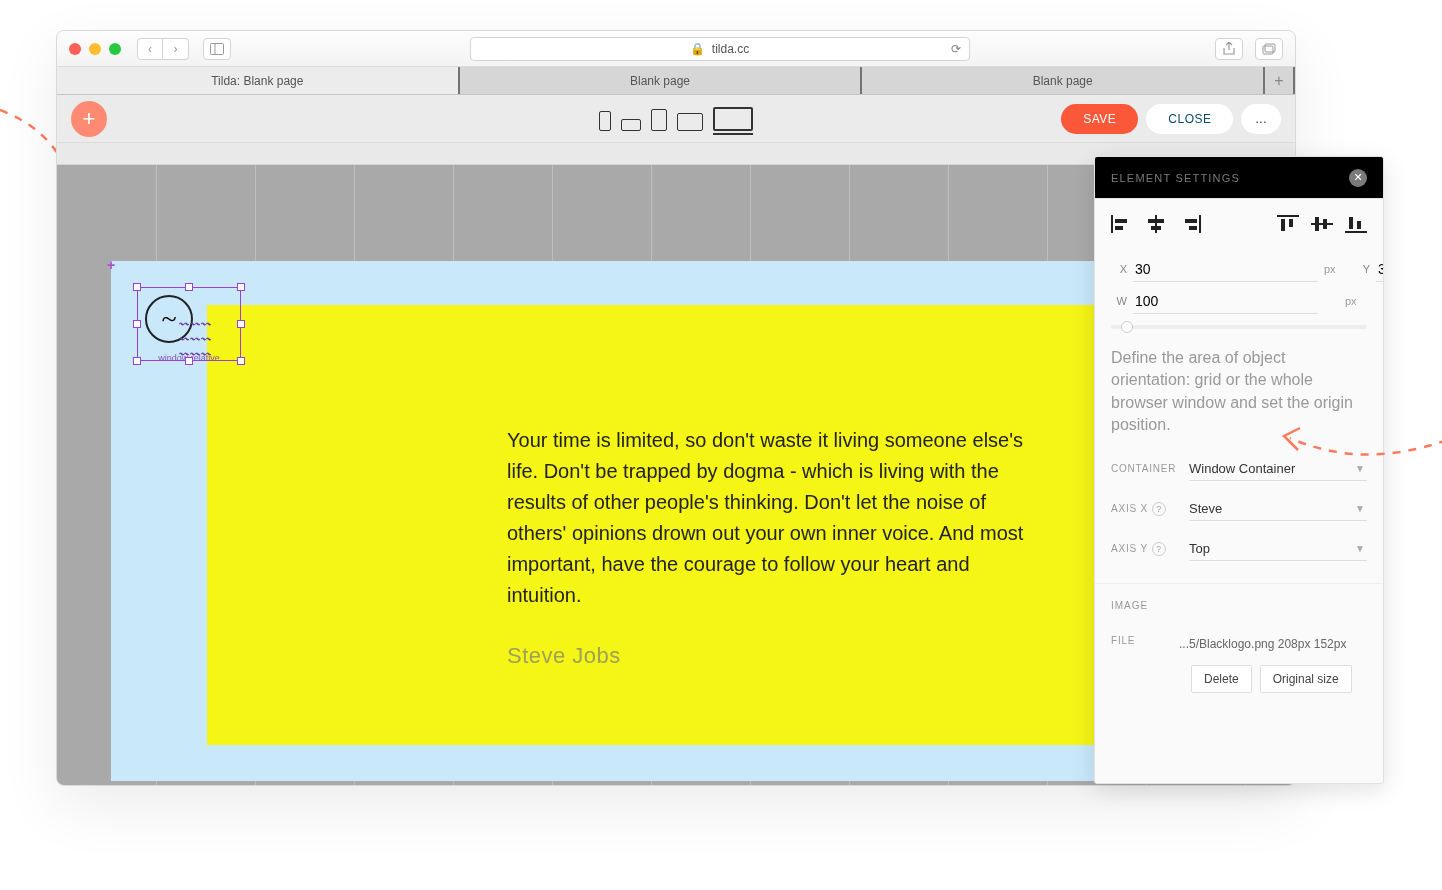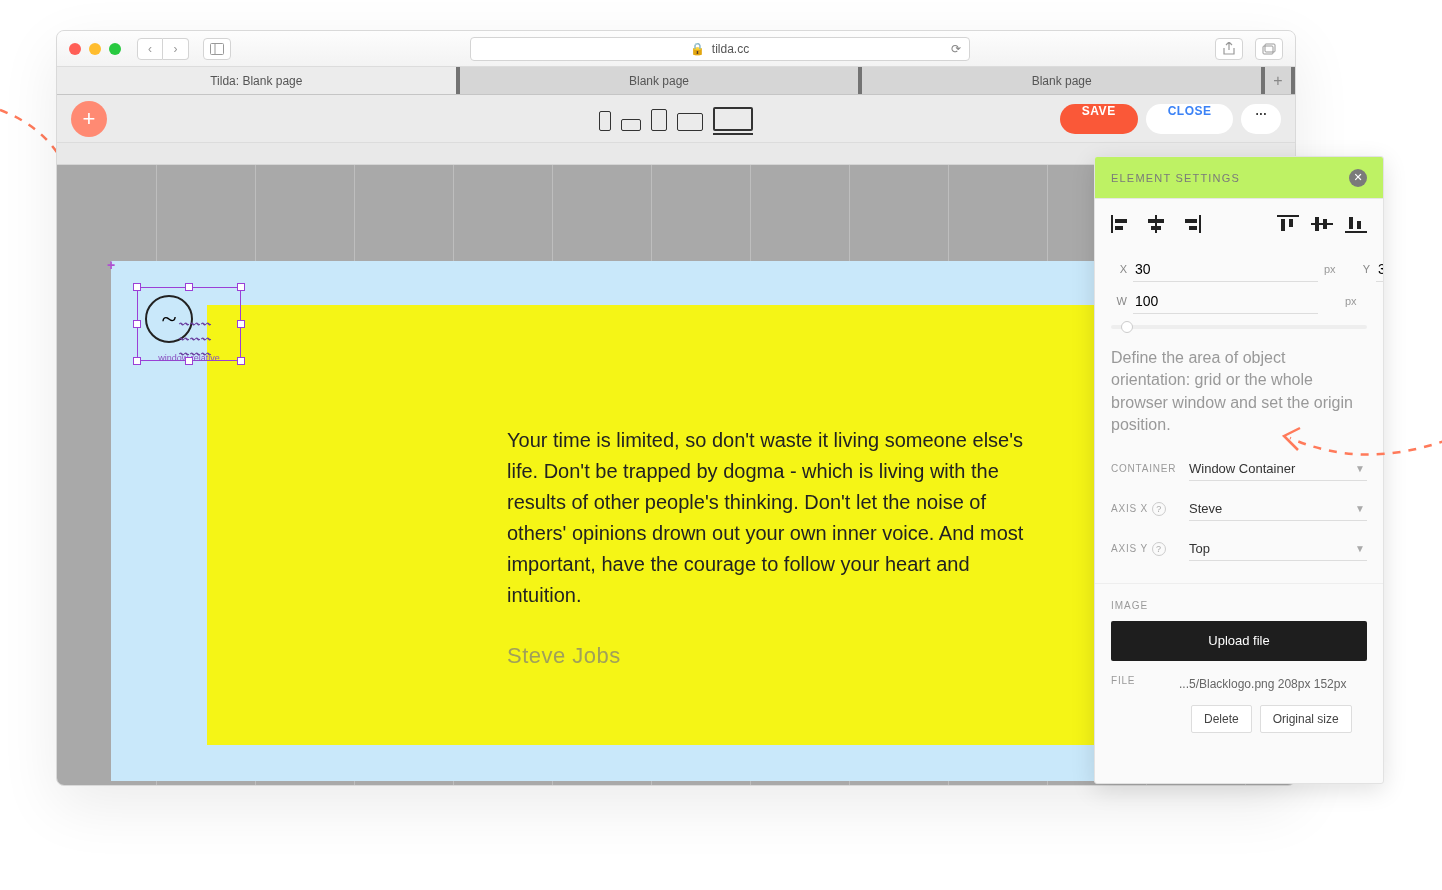--- a/index.html
+++ b/index.html
@@ -13,39 +13,39 @@
 .navbtns { display:flex; margin-left:8px; }
 .navbtn { width:26px; height:22px; background:#fff; border:1px solid #d4d4d4; display:flex; align-items:center; justify-content:center; color:#999; font-size:12px; }
 .navbtn:first-child { border-radius:4px 0 0 4px; }
 .navbtn:last-child { border-radius:0 4px 4px 0; border-left:none; }
 .sidebtn { width:28px; height:22px; background:#fff; border:1px solid #d4d4d4; border-radius:4px; margin-left:6px; display:flex; align-items:center; justify-content:center; }
 .urlbar { flex:1; max-width:500px; height:24px; background:#fff; border:1px solid #d4d4d4; border-radius:4px; margin:0 auto; display:flex; align-items:center; justify-content:center; gap:6px; font-size:12px; color:#555; position:relative; }
 .urlbar .reload { position:absolute; right:8px; color:#888; }
 .rightbtns { display:flex; gap:6px; }
 
 .tabbar { height:28px; background:#d6d6d6; display:flex; align-items:stretch; border-bottom:1px solid #c5c5c5; }
-.tab { flex:1; display:flex; align-items:center; justify-content:center; font-size:12px; color:#555; border-right:4px solid #737373; background:#d6d6d6; }
+.tab { flex:1; display:flex; align-items:center; justify-content:center; font-size:12px; color:#555; border-right:2px solid #737373; background:#d6d6d6; }
 .tab.active { background:#ececec; }
 .tab.add { flex:0 0 30px; font-size:16px; color:#888; }
 
 
 .apptoolbar { height:48px; background:#ebebeb; border-bottom:1px solid #dcdcdc; display:flex; align-items:center; padding:0 14px; position:relative; }
 .addcircle { width:36px; height:36px; border-radius:50%; background:#ff8a73; display:flex; align-items:center; justify-content:center; color:#fff; font-size:22px; font-weight:300; }
 .devices { position:absolute; left:50%; transform:translateX(-50%); display:flex; gap:10px; align-items:flex-end; }
 .device { border:1.5px solid #333; border-radius:2px; display:block; }
 .device.phone { width:12px; height:20px; }
 .device.phonel { width:20px; height:12px; }
 .device.tabp { width:16px; height:22px; }
 .device.tabl { width:26px; height:18px; }
 .device.desk { width:40px; height:24px; border-width:2px; position:relative; }
 .device.desk.selected::after { content:""; position:absolute; left:-2px; right:-2px; bottom:-6px; height:2px; background:#333; }
 .rightactions { margin-left:auto; display:flex; gap:8px; }
-.pill { height:30px; padding:0 22px; border-radius:16px; display:flex; font-size:12px; letter-spacing:0.5px; font-weight:700; cursor:pointer; }
+.pill { height:30px; padding:0 22px; border-radius:16px; display:flex; align-items:center; font-size:12px; letter-spacing:0.5px; font-weight:400; cursor:pointer; }
 .pill.save { background:#fa5838; color:#fff; }
-.pill.close { background:#fff; color:#3b82f6; }
+.pill.close { background:#fff; color:#0c4a6e; }
 .pill.dots { background:#fff; color:#333; padding:0 14px; }
 
 
 .canvas-wrap { position:absolute; top:112px; left:0; right:0; bottom:0; }
 .ruler-h { height:22px; background:#e9e9e9; border-bottom:1px solid #d5d5d5; }
 .canvas { position:absolute; top:22px; left:0; right:0; bottom:0; background:#a9a9a9; overflow:hidden; }
 .gridcols { position:absolute; top:0; bottom:0; left:50%; transform:translateX(-50%); width:100%; pointer-events:none; }
 .gridcols span { position:absolute; top:0; bottom:0; width:1px; background:rgba(255,255,255,0.25); }
 
 .bluebox { position:absolute; left:54px; top:96px; width:1180px; height:520px; background:#c9e8fa; }
@@ -60,21 +60,21 @@
 .handle.tl{top:-4px;left:-4px}.handle.tm{top:-4px;left:50%;margin-left:-4px}.handle.tr{top:-4px;right:-4px}
 .handle.ml{top:50%;left:-4px;margin-top:-4px}.handle.mr{top:50%;right:-4px;margin-top:-4px}
 .handle.bl{bottom:-4px;left:-4px}.handle.bm{bottom:-4px;left:50%;margin-left:-4px}.handle.br{bottom:-4px;right:-4px}
 .logo { position:absolute; left:8px; top:8px; width:48px; height:48px; border:2px solid #222; border-radius:50%; display:flex; align-items:center; justify-content:center; font-size:28px; font-family:Georgia,serif; }
 .wavy { position:absolute; left:42px; top:28px; font-size:10px; color:#6a3fa0; letter-spacing:1px;}
 .sellabel { position:absolute; bottom:-2px; width:100%; text-align:center; font-size:9px; color:#8a4fc0; }
 .cross { position:absolute; left:50px; top:92px; color:#b050d0; font-size:14px; font-weight:bold; }
 
 
 .panel { position:absolute; top:156px; right:58px; width:290px; height:628px; background:#fafafa; border:1px solid #e2e2e2; box-shadow:0 6px 24px rgba(0,0,0,0.12); border-radius:3px; overflow:hidden; font-size:13px; color:#333; }
-.panel-head { height:42px; display:flex; align-items:center; padding:18px 16px; background:#bef264; border-bottom:1px solid #e6e6e6; }
+.panel-head { height:42px; display:flex; align-items:center; padding:18px 16px; background:#000000; border-bottom:1px solid #e6e6e6; }
 .panel-head .title { font-size:11px; letter-spacing:1.2px; color:#7a7a7a; font-weight:500; }
 .panel-close { margin-left:auto; width:18px; height:18px; border-radius:50%; background:#7a7a7a; color:#fff; display:flex; align-items:center; justify-content:center; font-size:11px; }
 .alignrow { display:flex; padding:16px 16px 12px; gap:0; justify-content:space-between; }
 .aligngroup { display:flex; gap:12px; }
 .alignicon { width:22px; height:18px; position:relative; cursor:pointer; }
 .alignicon .bar{position:absolute;background:#222;}
 .coords { padding:8px 16px 4px; }
 .crow { display:flex; align-items:center; gap:8px; height:32px; }
 .crow label { width:16px; font-size:11px; color:#888; text-align:right; }
 .crow input { flex:1; border:none; border-bottom:1px solid #ddd; background:transparent; padding:4px 2px; font-size:14px; outline:none; min-width:0; }
@@ -320,23 +320,20 @@
         <span class="help">?</span>
       </span>
     <div class="val">
       <span>Top</span>
       <span class="chev">▼</span>
     </div>
   </div>
 
   <div class="divider"></div>
   <div class="sechead">IMAGE</div>
-  <div class="uploadbtn">
-      <span>Upload file</span>
-    </div>
 
   <div class="filerow">
     <span class="lbl">FILE</span>
     <span class="txt">...5/Blacklogo.png 208px 152px</span>
   </div>
   <div class="btnrow">
     <div class="smallbtn"><span>Delete</span></div>
     <div class="smallbtn"><span>Original size</span></div>
   </div>
 </div>

